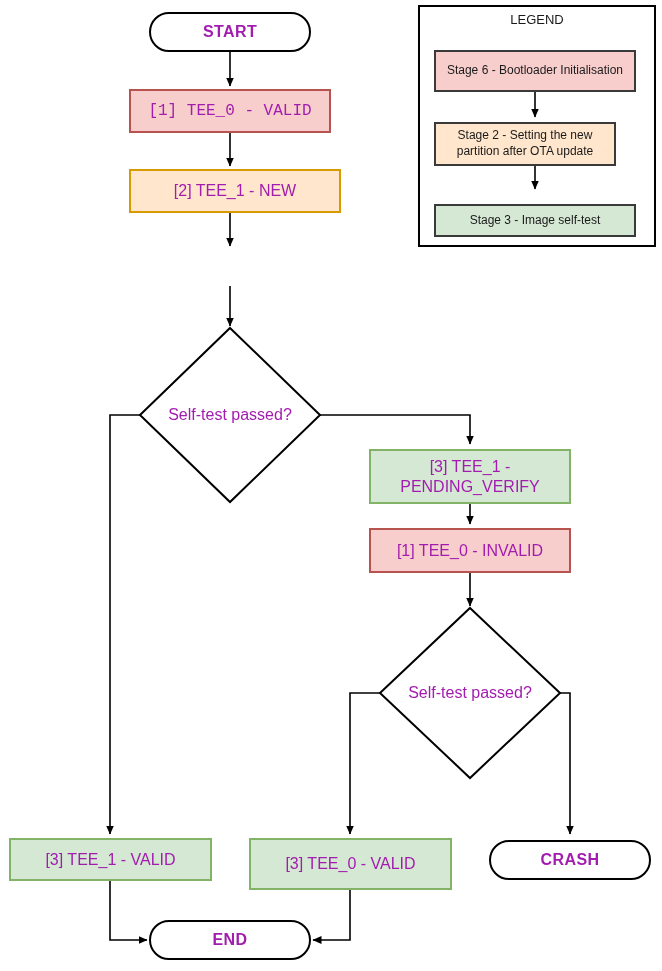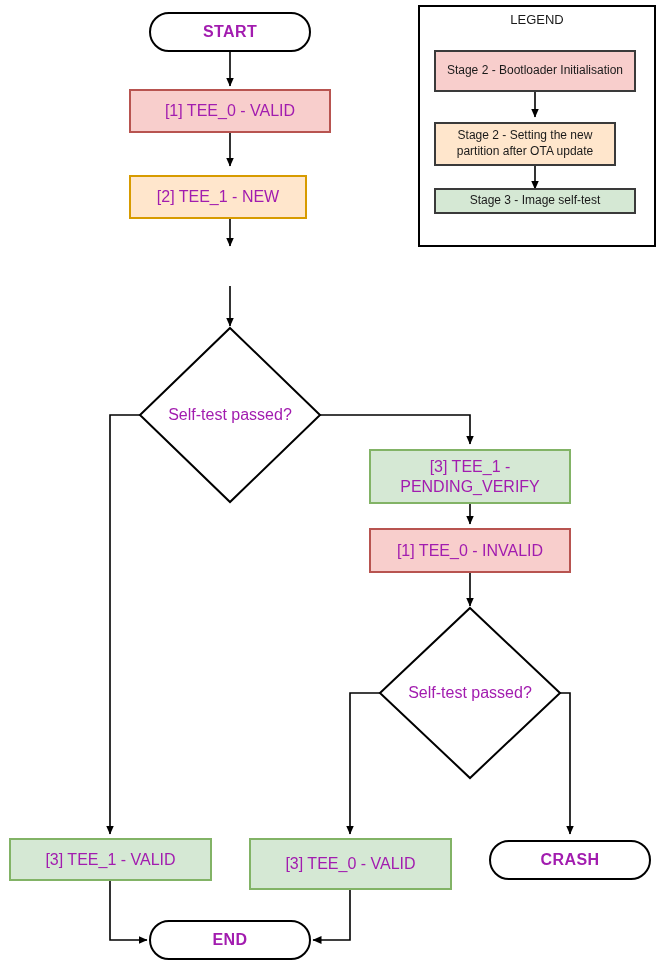--- a/index.html
+++ b/index.html
@@ -128,25 +128,25 @@
 
   <svg class="shapes" viewBox="0 0 662 971">
     <polygon points="230,328 320,415 230,502 140,415" fill="#ffffff" stroke="#000000" stroke-width="2"></polygon>
     <polygon points="470,608 560,693 470,778 380,693" fill="#ffffff" stroke="#000000" stroke-width="2"></polygon>
   </svg>
 
   <div class="node term" style="left:149px; top:12px; width:162px; height:40px;">
     <span>START</span>
   </div>
 
-  <div class="node proc" style="left:129px; top:89px; width:202px; height:44px; background:#f8cecc; border-color:#b85450;">
+  <div class="node proc" style="left:129px; top:89px; width:202px; height:44px; background:#f8cecc; border-color:#b85450;font-family:Liberation Mono, monospace;">
     <span>[1] TEE_0 - VALID</span>
   </div>
 
-  <div class="node proc" style="left:129px; top:175px; width:178px; height:44px; background:#ffe6cc; border-color:#d79b00;">
+  <div class="node proc" style="left:129px; top:169px; width:212px; height:44px; background:#ffe6cc; border-color:#d79b00;">
     <span>[2] TEE_1 - NEW</span>
   </div>
 
 
   <div class="node diamond-label" style="left:155px; top:401px; width:150px; height:28px;">
     <span>Self-test passed?</span>
   </div>
 
   <div class="node proc" style="left:369px; top:449px; width:202px; height:55px; background:#d5e8d4; border-color:#82b366;">
     <span>[3] TEE_1 - PENDING_VERIFY</span>
@@ -174,28 +174,28 @@
 
   <div class="node term" style="left:489px; top:840px; width:162px; height:40px;">
     <span>CRASH</span>
   </div>
 
   <div class="legend-box" style="left:418px; top:5px; width:238px; height:242px;"></div>
 
   <div class="legend-title" style="left:418px; top:12px; width:238px;">LEGEND</div>
 
   <div class="legend-item" style="left:434px; top:50px; width:202px; height:42px; background:#f8cecc;">
-    <span>Stage 2 - Bootloader Initialisation</span>
+    <span>Stage 6 - Bootloader Initialisation</span>
   </div>
 
   <div class="legend-item" style="left:434px; top:122px; width:182px; height:44px; background:#ffe6cc;">
     <span>Stage 2 - Setting the new partition after OTA update</span>
   </div>
 
-  <div class="legend-item" style="left:434px; top:188px; width:202px; height:26px; background:#d5e8d4;">
+  <div class="legend-item" style="left:434px; top:204px; width:202px; height:33px; background:#d5e8d4;">
     <span>Stage 3 - Image self-test</span>
   </div>
 
   <svg class="shapes" viewBox="0 0 662 971">
     <g stroke="#000000" stroke-width="1.6" fill="none">
       <path d="M535,92 L535,117" marker-end="url(#arrow2)"></path>
       <path d="M535,166 L535,189" marker-end="url(#arrow2)"></path>
     </g>
     <defs>
       <marker id="arrow2" markerWidth="10" markerHeight="8" refX="8.5" refY="4" orient="auto" markerUnits="userSpaceOnUse">

